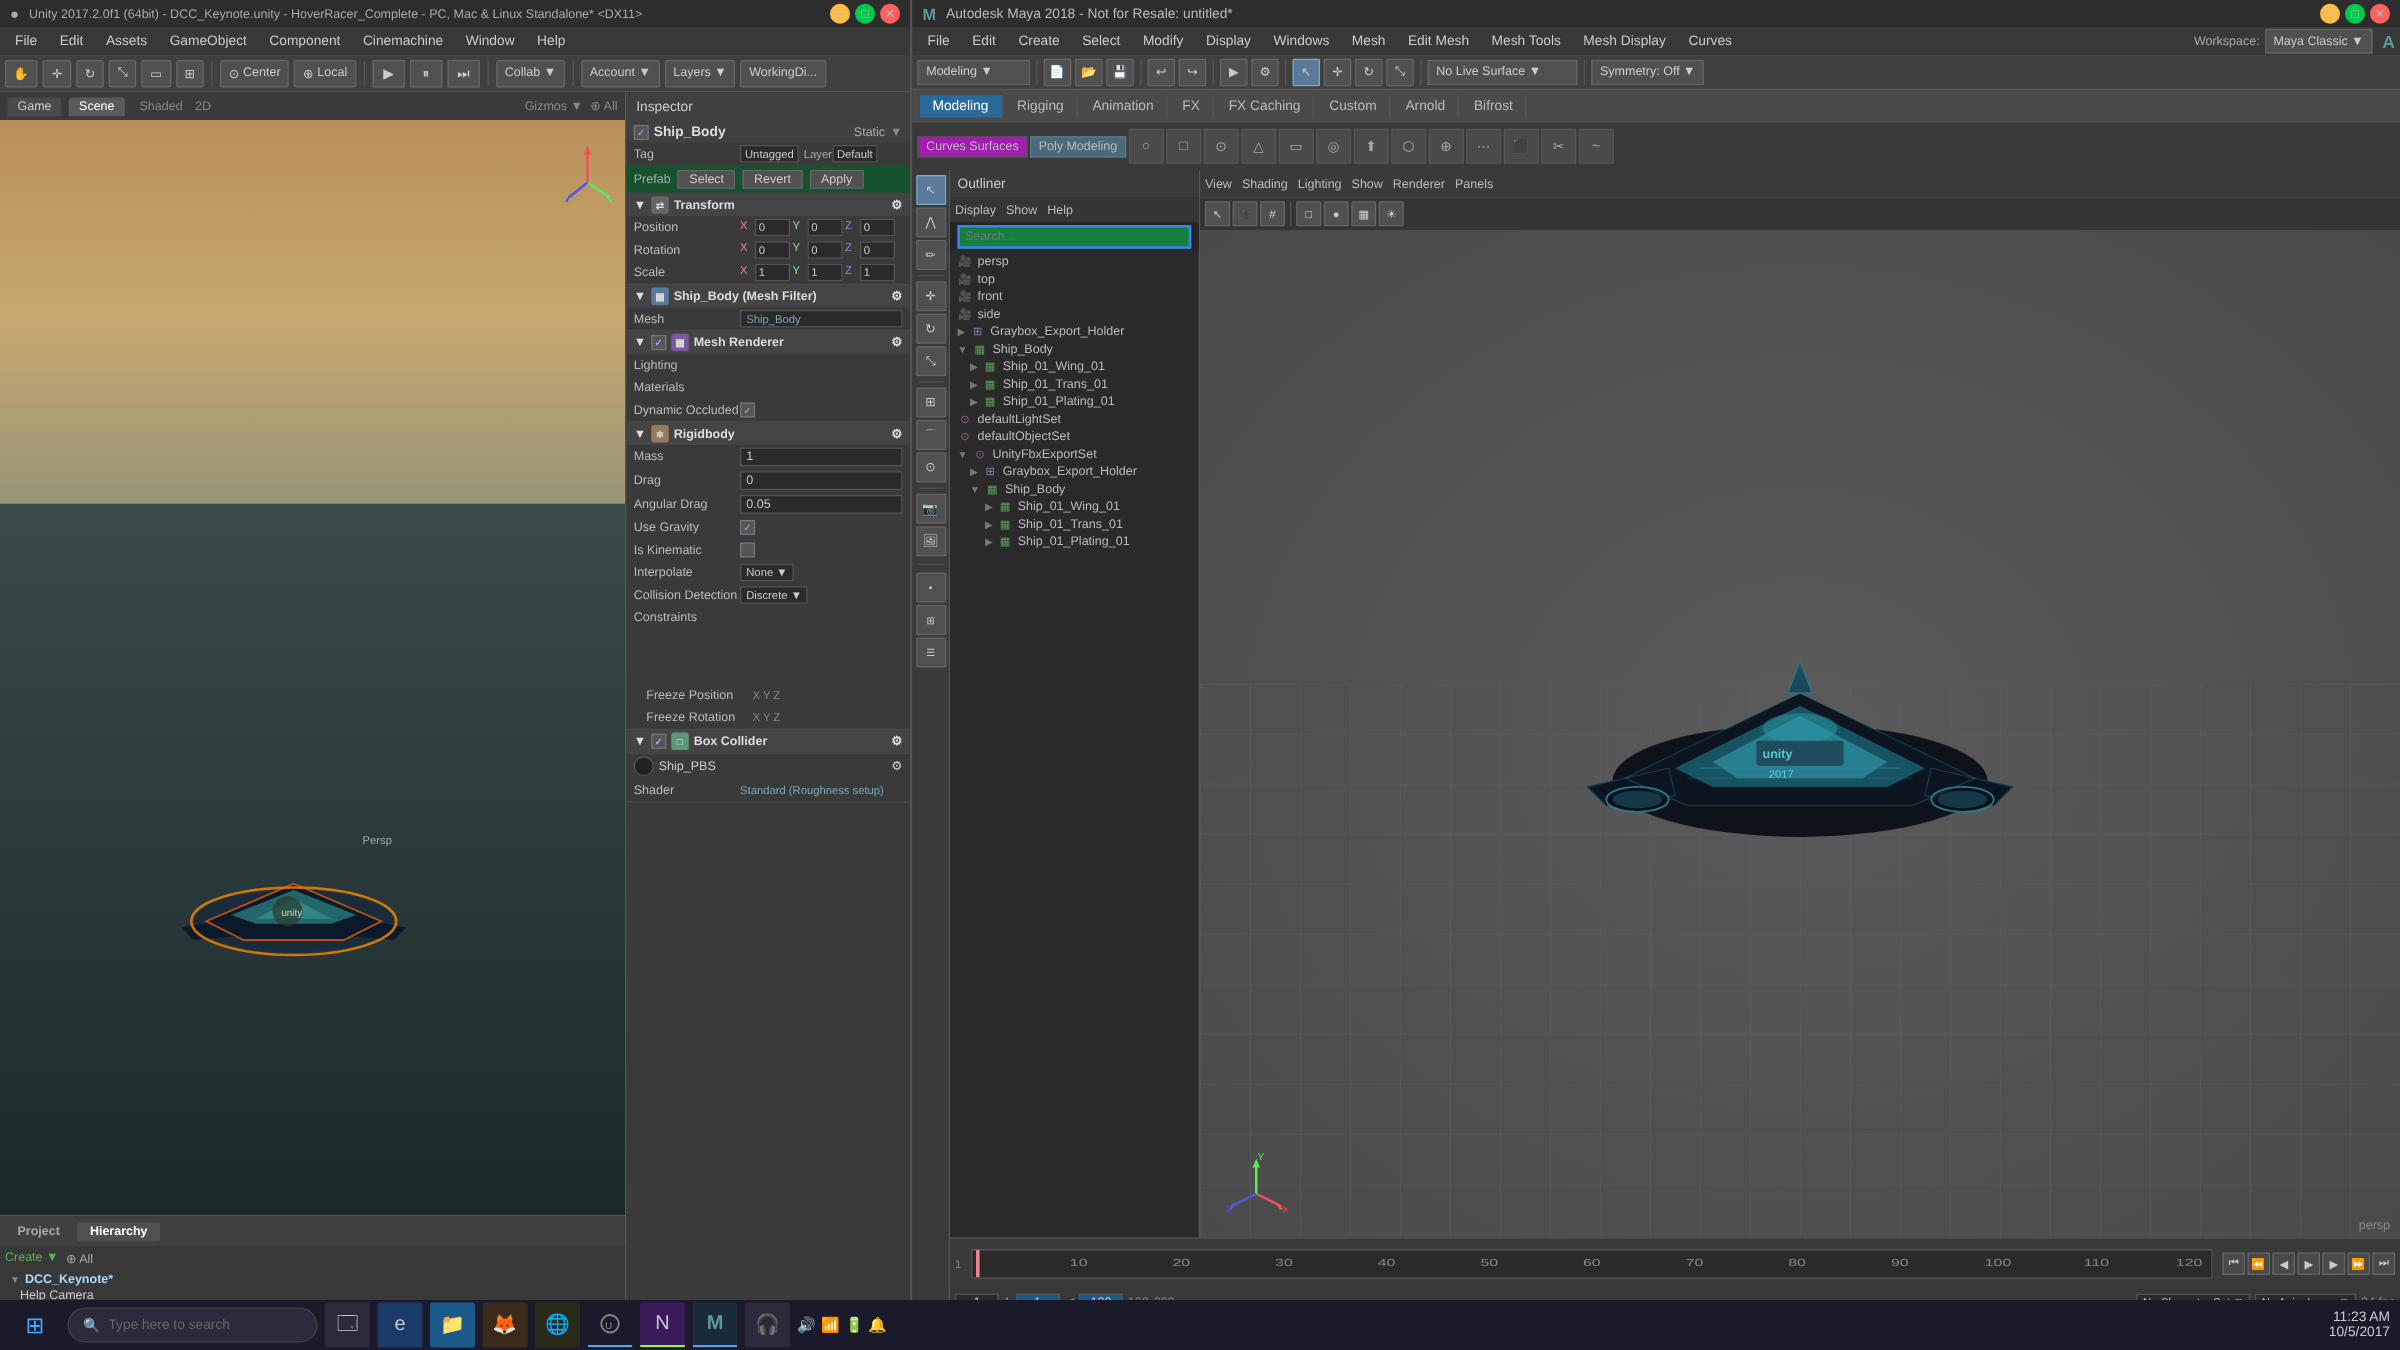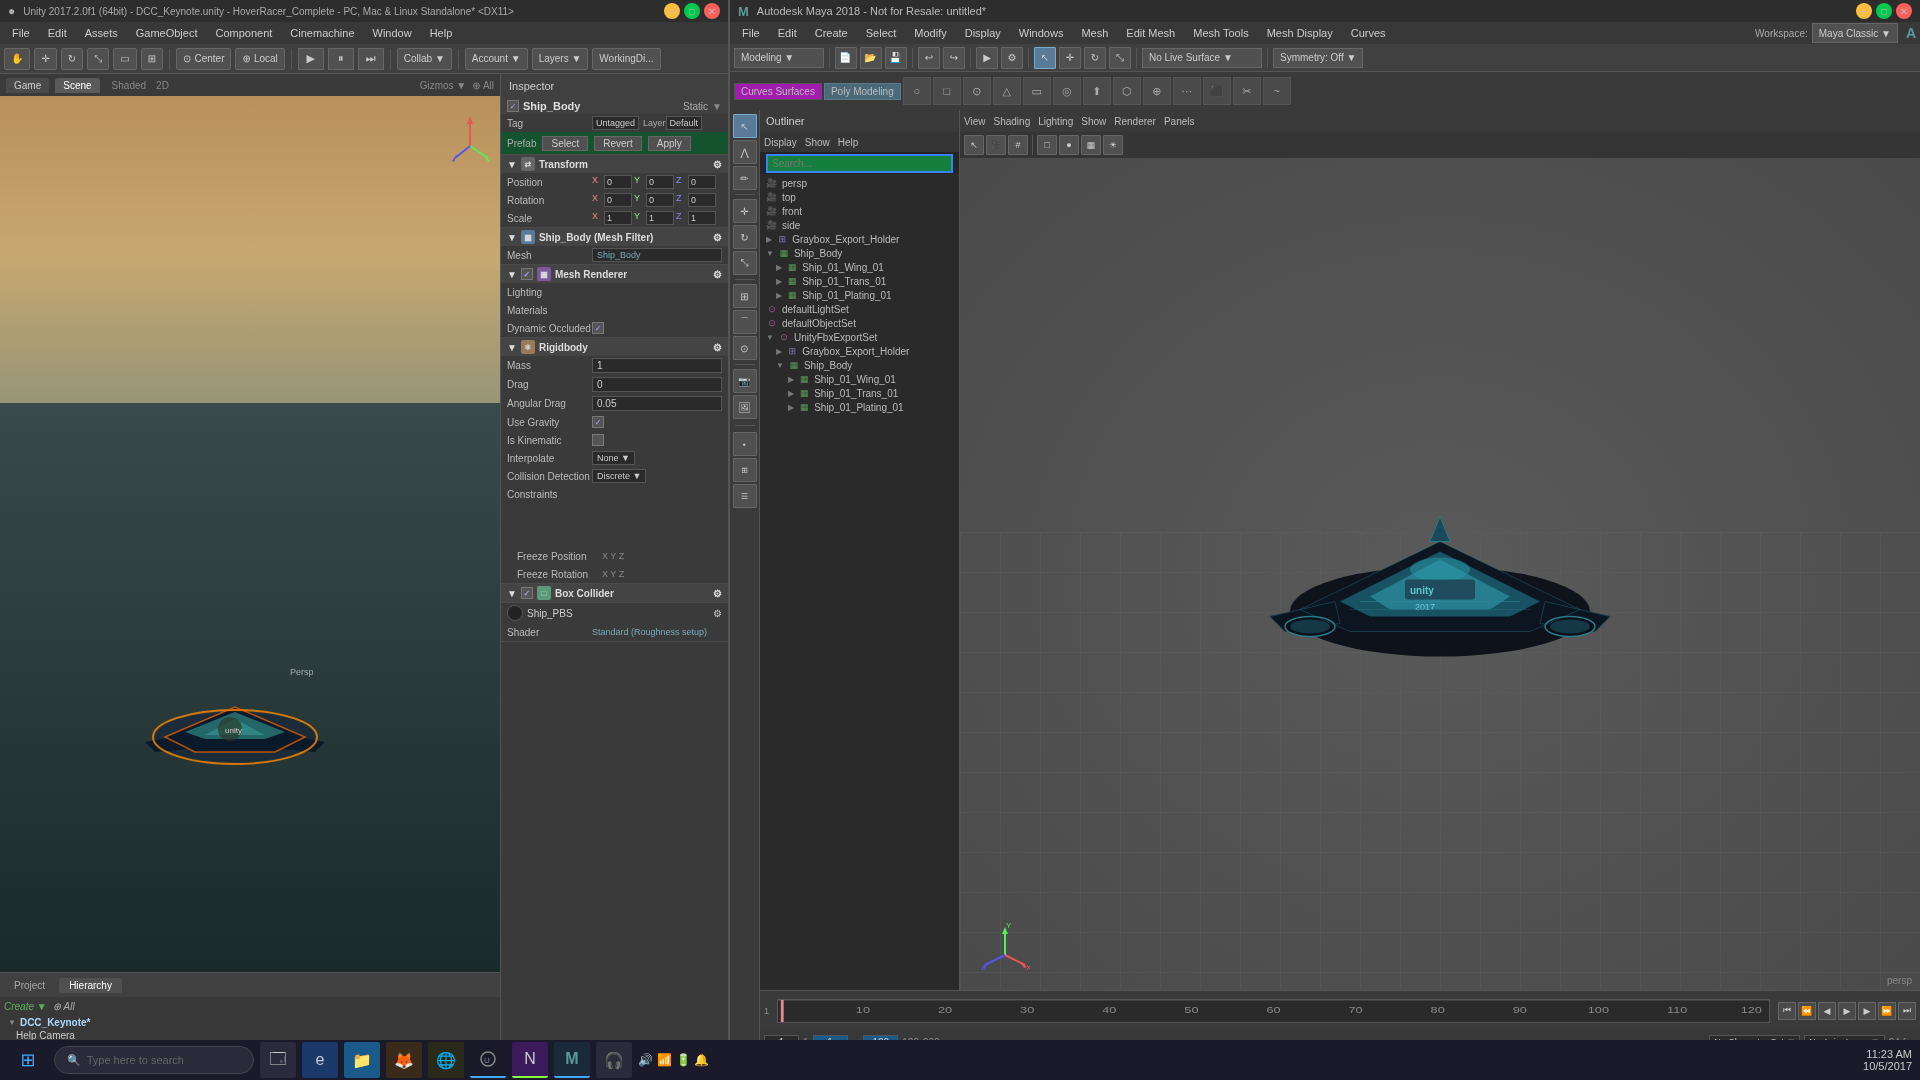--- a/index.html
+++ b/index.html
@@ -67,21 +67,21 @@
     .ship-body-svg { width: 200px; height: 130px; }
     #unity-bottom-panels {
       height: 130px; background: #383838; border-top: 1px solid #555;
       display: flex;
     }
     #project-hierarchy-panel {
       flex: 1; display: flex; flex-direction: column;
     }
     .panel-tabs {
       height: 24px; background: #404040; display: flex; align-items: center;
-      padding: 0 4px; gap: 4px;
+      padding: 0 4px; gap: 4px; font-weight: bold;
     }
     .panel-tab { padding: 2px 10px; font-size: 10px; cursor: pointer; color: #aaa; }
     .panel-tab.active { background: #505050; color: #fff; border-radius: 2px; }
     .panel-content { flex: 1; overflow: hidden; padding: 2px 4px; font-size: 10px; }
     .hierarchy-item { padding: 1px 4px; cursor: pointer; color: #ccc; display: flex; align-items: center; gap: 4px; }
     .hierarchy-item.bold { font-weight: bold; color: #aadaff; }
     .hierarchy-indent1 { padding-left: 12px; }
     .hierarchy-indent2 { padding-left: 24px; }
     .tri { font-size: 8px; color: #888; }
 
@@ -455,21 +455,21 @@
         </svg>
       </div>
 
       <div id="unity-bottom-panels">
         <div id="project-hierarchy-panel">
           <div class="panel-tabs">
             <span class="panel-tab">Project</span>
             <span class="panel-tab active">Hierarchy</span>
           </div>
           <div class="panel-content">
-            <div style="display:flex; gap:6px; padding: 2px 0; margin-bottom:2px;font-style:italic;">
+            <div style="display:flex; gap:6px; padding: 2px 0; margin-bottom:2px;">
               <span style="color:#5aaf5a; font-size:10px; cursor:pointer;">Create ▼</span>
               <span style="color:#aaa; font-size:10px; cursor:pointer;">⊕ All</span>
             </div>
             <div class="hierarchy-item bold">
               <span class="tri">▼</span>
               <span>DCC_Keynote*</span>
             </div>
             <div class="hierarchy-item hierarchy-indent1">
               <span>Help Camera</span>
             </div>
@@ -722,20 +722,30 @@
     <div class="maya-tool-btn">✛</div>
     <div class="maya-tool-btn">↻</div>
     <div class="maya-tool-btn">⤡</div>
     <div class="toolbar-sep"></div>
 
     <div class="maya-dropdown" style="min-width:120px;">No Live Surface ▼</div>
     <div class="toolbar-sep"></div>
     <div class="maya-dropdown">Symmetry: Off ▼</div>
   </div>
 
+  <div id="maya-module-bar">
+    <span class="module-tab active">Modeling</span>
+    <span class="module-tab">Rigging</span>
+    <span class="module-tab">Animation</span>
+    <span class="module-tab">FX</span>
+    <span class="module-tab">FX Caching</span>
+    <span class="module-tab">Custom</span>
+    <span class="module-tab">Arnold</span>
+    <span class="module-tab">Bifrost</span>
+  </div>
 
   <div id="maya-shelves">
     <span class="module-tab" style="font-size:10px; padding:2px 6px; background:#a21caf; border:1px solid #555;">Curves Surfaces</span>
     <span class="module-tab" style="font-size:10px; padding:2px 6px; background:#4a6a7a; border:1px solid #5a7a8a;">Poly Modeling</span>
 
     <div class="shelf-btn">○</div>
     <div class="shelf-btn">□</div>
     <div class="shelf-btn">⊙</div>
     <div class="shelf-btn">△</div>
     <div class="shelf-btn">▭</div>

